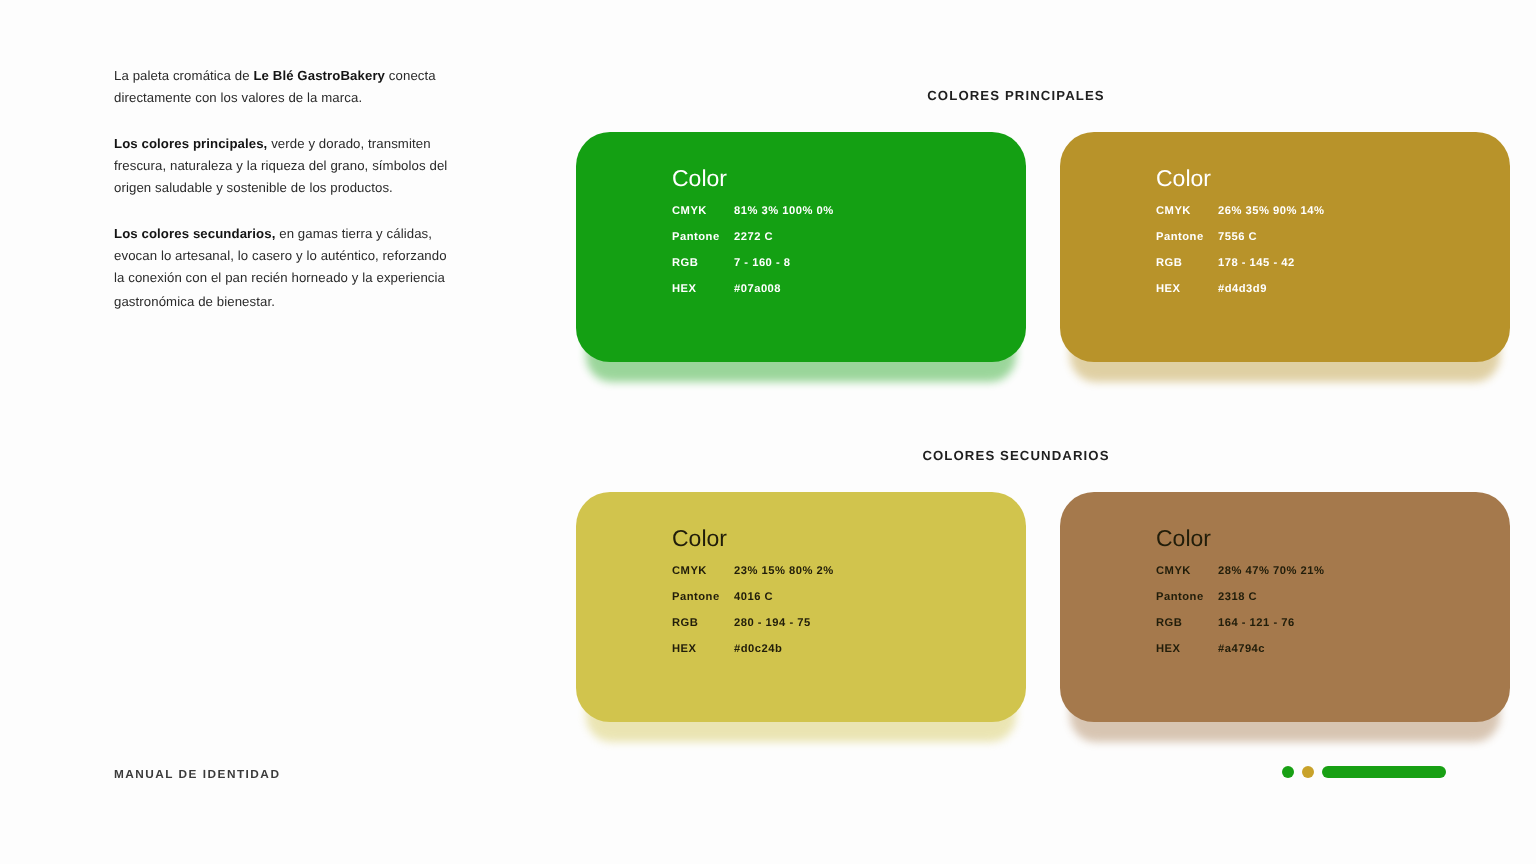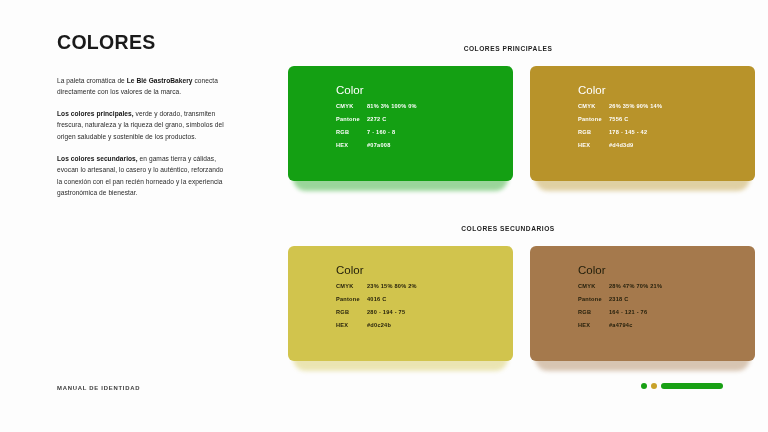--- a/index.html
+++ b/index.html
@@ -70,21 +70,21 @@
     left: 288px;
   }
   .cards.row-primary   { top: 66px; }
   .cards.row-secondary { top: 246px; }
 
   .card-wrap { position: relative; }
 
   .card {
     position: relative;
     height: 115px;
-    border-radius: 6px;
+    border-radius: 17px;
     box-sizing: border-box;
     padding: 19px 0 0 48px;
     z-index: 2;
   }
   
   .card-shadow {
     position: absolute;
     left: 5px;
     right: 5px;
     top: 10px;
@@ -146,21 +146,20 @@
     border-radius: 4px;
     flex: none;
   }
 </style>
 </head>
 <body>
 
 <div class="slide">
 
   <div class="left-col">
-    <h1 class="page-title">COLORES</h1>
 
     <div class="intro">
       <p><span>La paleta cromática de </span><b>Le Blé GastroBakery</b><span> conecta directamente con los valores de la marca.</span></p>
       <p><b>Los colores principales,</b><span> verde y dorado, transmiten frescura, naturaleza y la riqueza del grano, símbolos del origen saludable y sostenible de los productos.</span></p>
       <p><b>Los colores secundarios,</b><span> en gamas tierra y cálidas, evocan lo artesanal, lo casero y lo auténtico, reforzando la conexión con el pan recién horneado y la experiencia gastronómica de bienestar.</span></p>
     </div>
   </div>
 
   <div class="section-head principales">COLORES PRINCIPALES</div>
 

